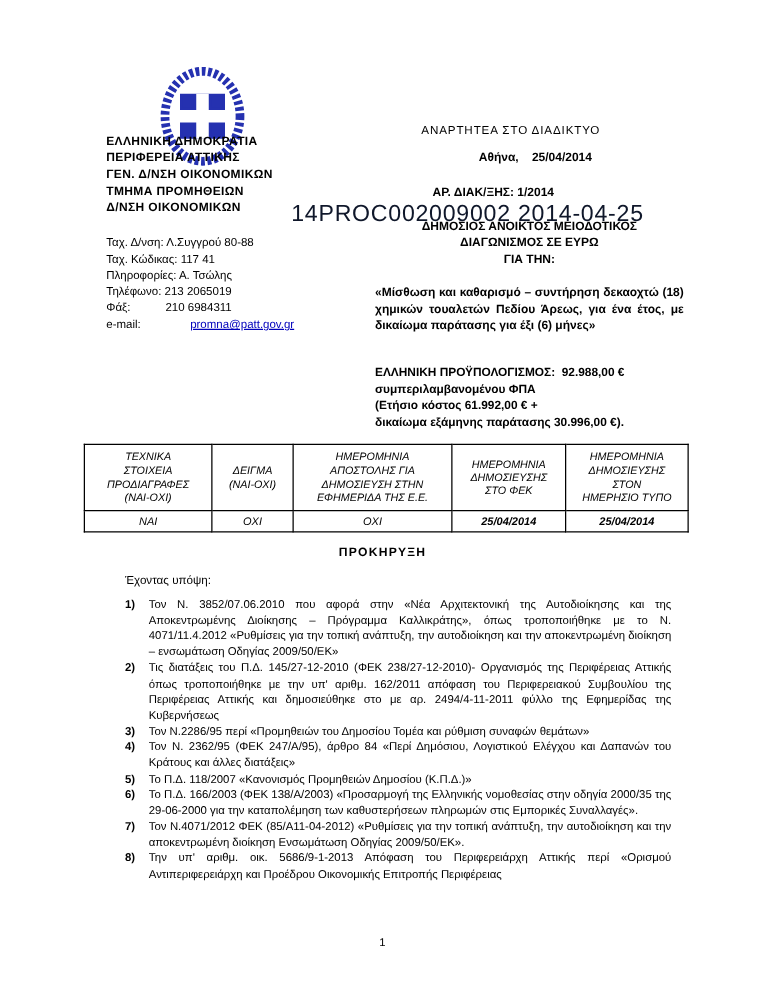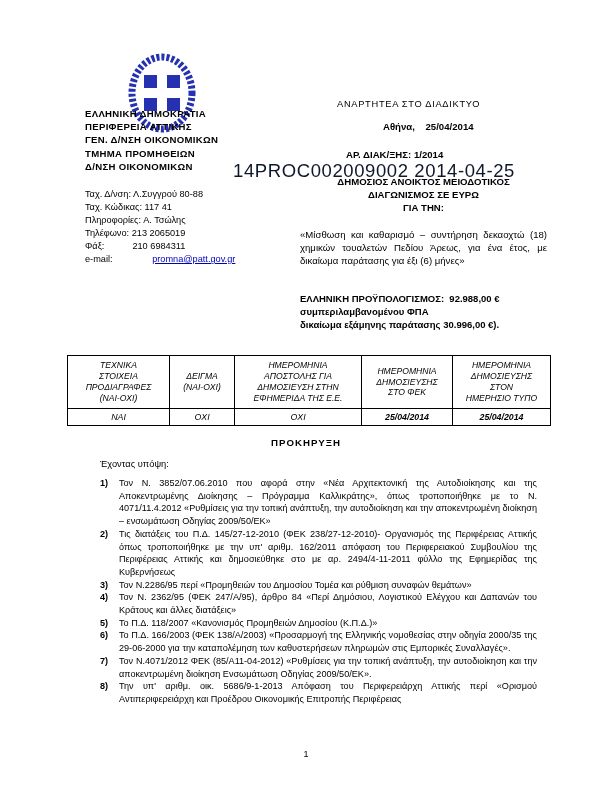--- a/index.html
+++ b/index.html
@@ -23,21 +23,21 @@
   .contact-line{font-size:9.2px; line-height:13px; white-space:pre;}
   .email-link{color:#0000bb; text-decoration:underline; cursor:pointer;padding-left:37px;}
   
   .anartitea{position:absolute; left:337px; top:99px; font-size:9.3px; letter-spacing:0.7px; z-index:2;}
   .city-date{position:absolute; left:383px; top:121px; font-weight:bold; font-size:9.6px; white-space:pre; z-index:2;}
   .protocol-no{position:absolute; left:346px; top:149px; font-weight:bold; font-size:9.6px; z-index:2;}
   .tender-title{position:absolute; left:300px; top:175px; width:247px; text-align:center; z-index:2;}
   .tender-title div{font-weight:bold; font-size:9.6px; line-height:13px;}
   .subject{
     position:absolute; left:300px; top:228px; width:247px; z-index:2;
-    font-weight:normal; font-size:9.6px; line-height:13.2px; text-align:justify;
+    font-weight:bold; font-size:9.6px; line-height:13.2px; text-align:justify;
   }
   .budget{position:absolute; left:300px; top:292px; width:256px; z-index:2;}
   .budget-line{font-weight:bold; font-size:9.5px; line-height:13.2px; white-space:pre;}
   
   .pub-table{
     position:absolute; left:67px; top:355px; z-index:2;
     border-collapse:collapse; table-layout:fixed;font-style:italic;
   }
   .pub-table th,.pub-table td{
     border:1px solid #000; text-align:center; vertical-align:middle;
@@ -106,20 +106,21 @@
     <div>ΔΗΜΟΣΙΟΣ ΑΝΟΙΚΤΟΣ ΜΕΙΟΔΟΤΙΚΟΣ</div>
     <div>ΔΙΑΓΩΝΙΣΜΟΣ ΣΕ ΕΥΡΩ</div>
     <div>ΓΙΑ ΤΗΝ:</div>
   </div>
 
   <div class="subject">«Μίσθωση και καθαρισμό – συντήρηση δεκαοχτώ (18) χημικών τουαλετών Πεδίου Άρεως, για ένα έτος, με δικαίωμα παράτασης για έξι (6) μήνες»</div>
 
   <div class="budget">
     <div class="budget-line">ΕΛΛΗΝΙΚΗ ΠΡΟΫΠΟΛΟΓΙΣΜΟΣ:  92.988,00 €</div>
     <div class="budget-line">συμπεριλαμβανομένου ΦΠΑ</div>
+    <div class="budget-line">(Ετήσιο κόστος 61.992,00 € +</div>
     <div class="budget-line">δικαίωμα εξάμηνης παράτασης 30.996,00 €).</div>
   </div>
 
   <table class="pub-table">
     <tbody>
         <tr>
       <th class="c1">ΤΕΧΝΙΚΑ
 ΣΤΟΙΧΕΙΑ
 ΠΡΟΔΙΑΓΡΑΦΕΣ
 (ΝΑΙ-ΟΧΙ)</th>

